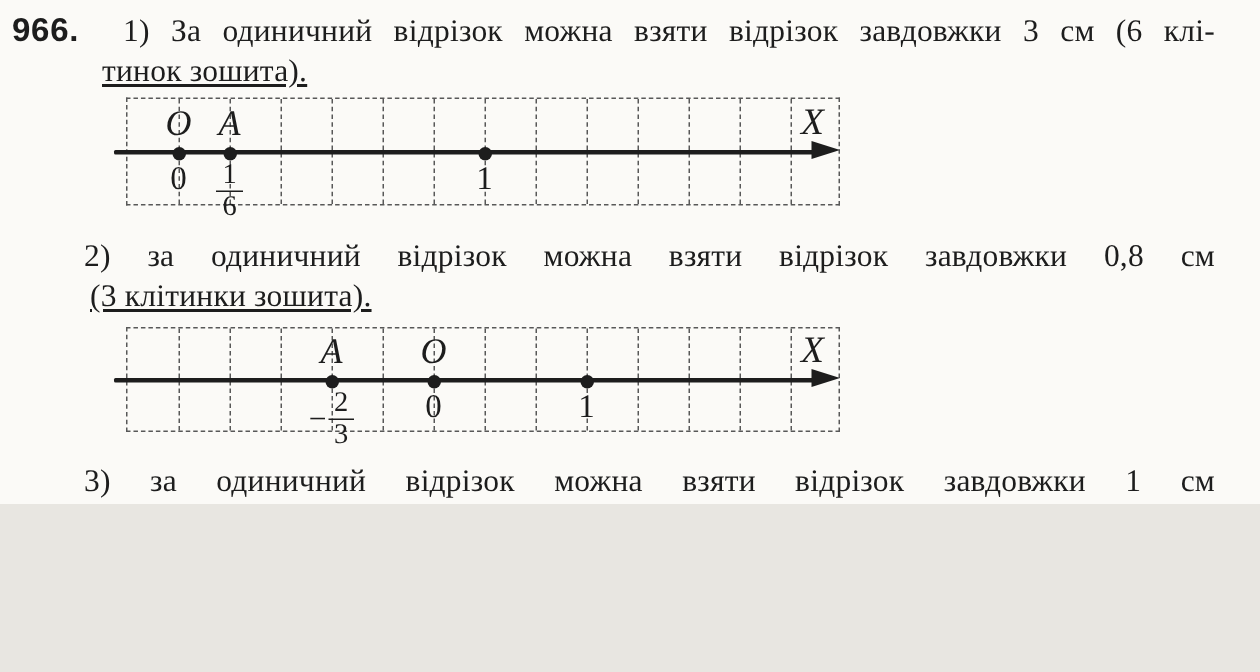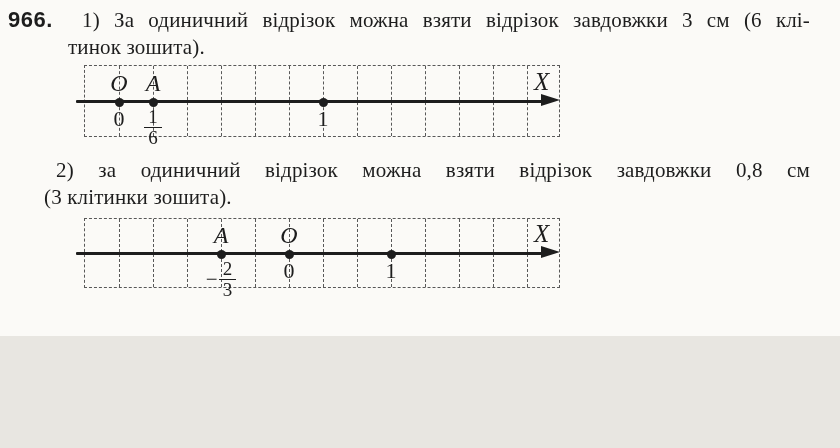--- a/index.html
+++ b/index.html
@@ -11,26 +11,26 @@
   .page{
     position:relative;width:840px;height:336px;background:var(--paper);
     font-family:"Liberation Serif",serif;color:var(--ink);overflow:hidden;
   }
   .problem-number{
     position:absolute;left:8px;top:7px;
     font-family:"Liberation Sans",sans-serif;font-weight:700;font-size:22px;
     letter-spacing:0.5px;
   }
   .tl{position:absolute;font-size:21px;line-height:26px;letter-spacing:0.15px;}
-  .tl.one{white-space:nowrap;}
+  .tl.one{white-space:nowrap;text-decoration:underline;}
   .just{text-align:justify;text-align-last:justify;}
   .p1l1{left:82px;top:7px;width:728px;}
   .p1l2{left:68px;top:34px;}
   .p2l1{left:56px;top:157px;width:754px;}
-  .p2l2{left:44px;top:184px;}
+  .p2l2{left:60px;top:184px;}
   .p3l1{left:56px;top:307px;width:754px;}
   .p3l2{left:56px;top:334px;}
 
   .figure{position:absolute;box-sizing:border-box;border:1.3px dashed var(--grid);}
   .vline{position:absolute;top:0;bottom:0;width:0;border-left:1px dashed var(--grid);}
   .axis{position:absolute;height:3.2px;background:var(--ink);border-radius:1px;}
   .arrow{position:absolute;width:0;height:0;
     border-top:6.5px solid transparent;border-bottom:6.5px solid transparent;
     border-left:19px solid var(--ink);}
   .xlab{position:absolute;font-style:italic;font-size:25px;line-height:1;}
@@ -50,20 +50,21 @@
 
 <div class="page">
   <div class="problem-number">966.</div>
 
   <div class="tl just p1l1">1) За одиничний відрізок можна взяти відрізок завдовжки 3 см (6 клі-</div>
   <div class="tl one p1l2">тинок зошита).</div>
 
   <div class="tl just p2l1">2) за одиничний відрізок можна взяти відрізок завдовжки 0,8 см</div>
   <div class="tl one p2l2">(3 клітинки зошита).</div>
 
+  <div class="tl just p3l1">3) за одиничний відрізок можна взяти відрізок завдовжки 1 см</div>
 
   <div class="figure" id="fig0" style="left: 84px; top: 65px; width: 476px; height: 72px;">
       <div class="vline" style="left: 34px;"></div>
       <div class="vline" style="left: 68px;"></div>
       <div class="vline" style="left: 102px;"></div>
       <div class="vline" style="left: 136px;"></div>
       <div class="vline" style="left: 170px;"></div>
       <div class="vline" style="left: 204px;"></div>
       <div class="vline" style="left: 238px;"></div>
       <div class="vline" style="left: 272px;"></div>

